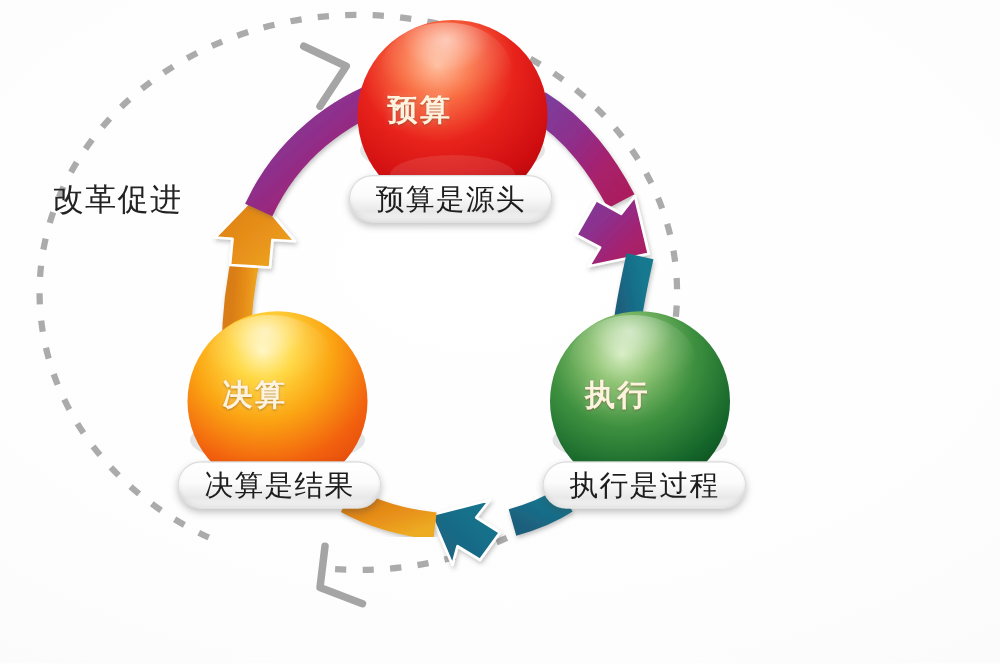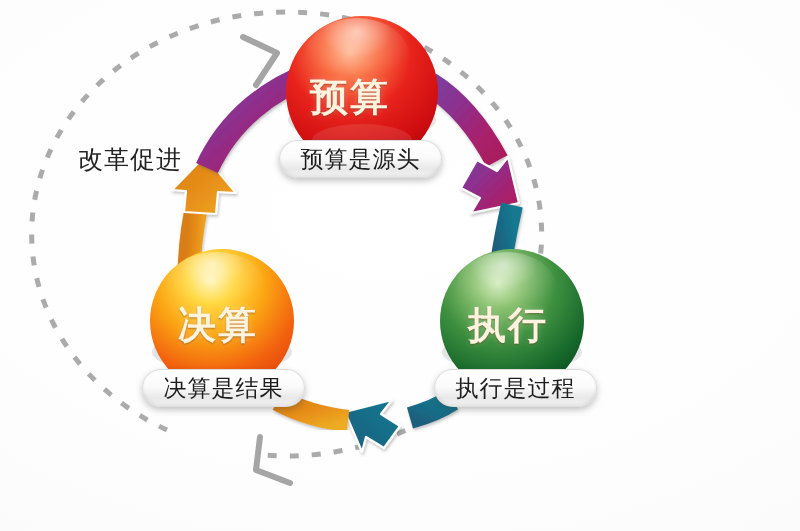--- a/index.html
+++ b/index.html
@@ -25,29 +25,28 @@
     width: 800px;
     height: 531px;
   }
   .side-caption {
     position: absolute;
     color: #232323;
     font-size: 25px;
     letter-spacing: 1px;
     white-space: nowrap;
     font-family: Liberation Sans, sans-serif;
-    margin-left: 36px;
   }
   #caption-left  { left: 42px;  top: 143px; }
   #caption-right { left: 662px; top: 292px; }
 
   .node-title {
     position: absolute;
     color: #fdf3df;
-    font-size: 38px;
+    font-size: 24px;
     font-weight: bold;
     letter-spacing: 2px;
     white-space: nowrap;
     text-shadow: 0 1px 2px rgba(90,40,0,.45), 0 0 6px rgba(255,255,255,.25);
     pointer-events: none;
   }
   .pill {
     position: absolute;
     height: 38px;
     border-radius: 19px;

